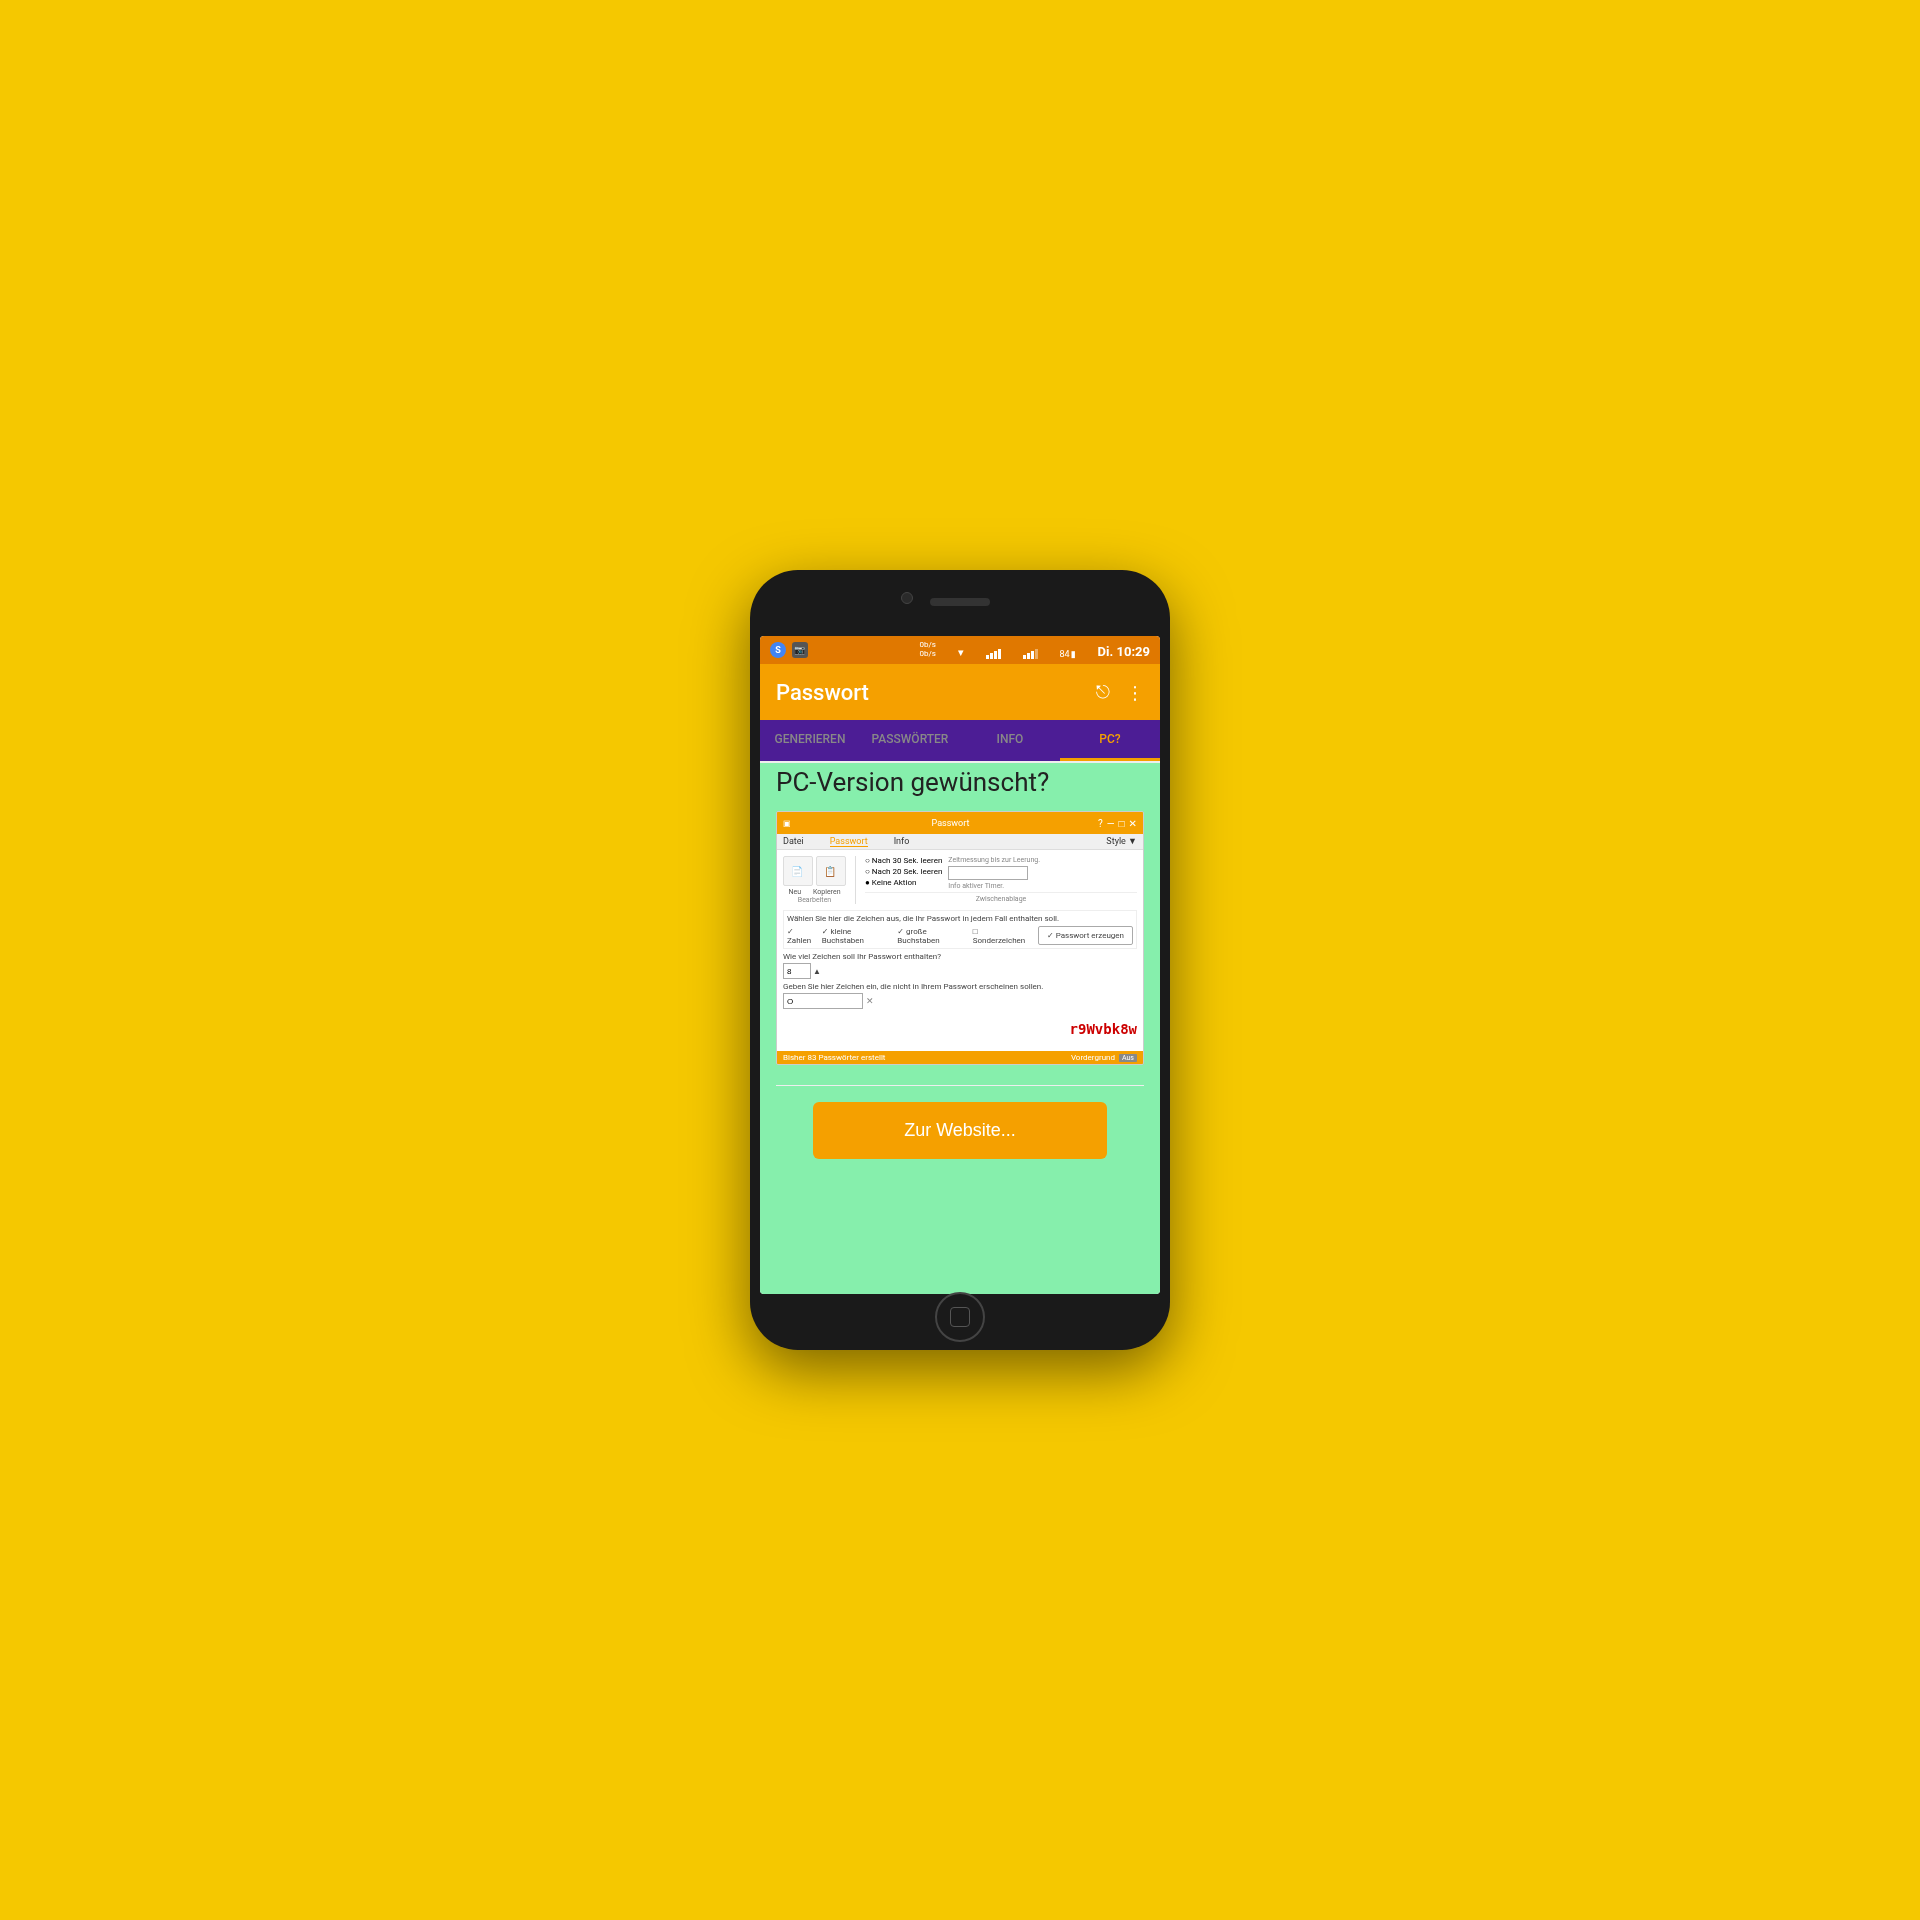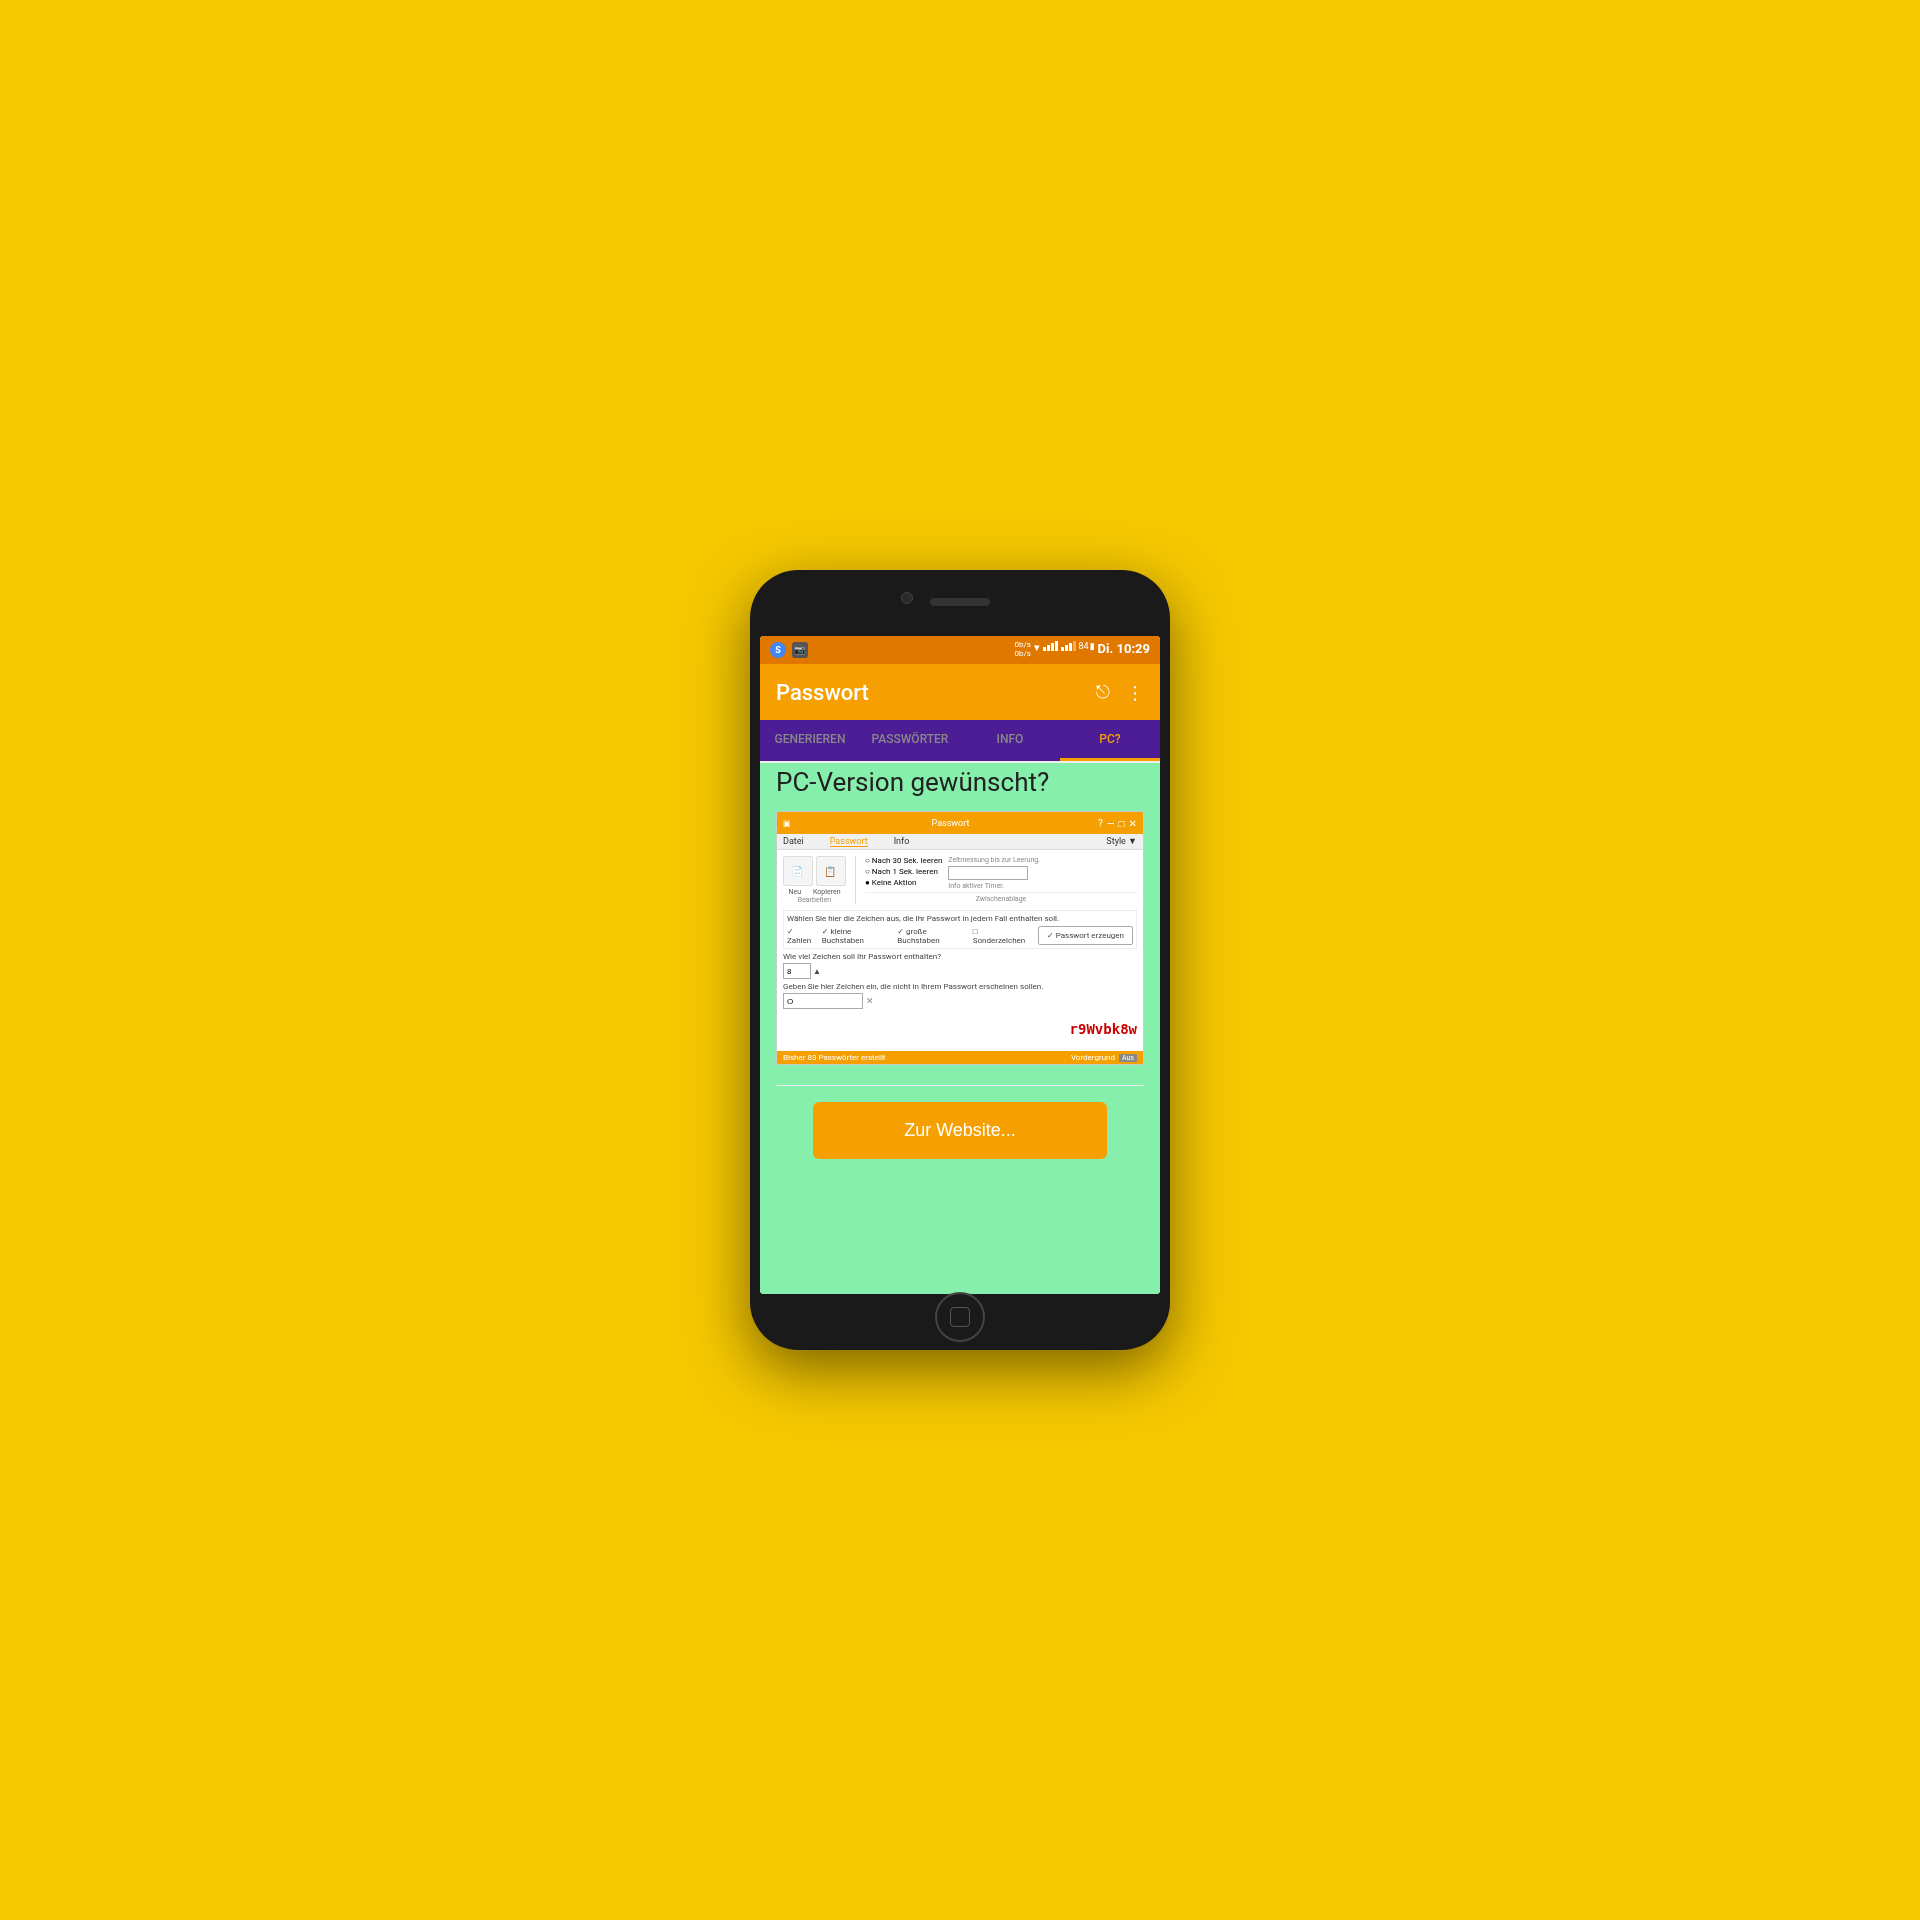--- a/index.html
+++ b/index.html
@@ -72,22 +72,22 @@
     }
 
     .status-bar-left {
       display: flex;
       align-items: center;
       gap: 6px;
     }
 
     .status-bar-right {
       display: flex;
-      align-items: flex-start;
-      gap: 3px;
+      align-items: flex-end;
+      gap: 22px;
       font-size: 11px;
       color: white;
     }
 
     .status-time {
       font-size: 13px;
       font-weight: bold;
       color: white;
     }
 
@@ -495,21 +495,21 @@
 
             <div style="flex:1;font-size:8px;">
               <div style="display:flex;gap:6px;">
                 <div>
                   <div class="pc-option-item">
                     <span>○</span>
                     <span>Nach 30 Sek. leeren</span>
                   </div>
                   <div class="pc-option-item">
                     <span>○</span>
-                    <span>Nach 1 Sek. leeren</span>
+                    <span>Nach 20 Sek. leeren</span>
                   </div>
                   <div class="pc-option-item">
                     <span>●</span>
                     <span>Keine Aktion</span>
                   </div>
                 </div>
                 <div>
                   <div style="font-size:7px;color:#888;margin-bottom:2px">Zeitmessung bis zur Leerung.</div>
                   <div style="width:80px;height:14px;border:1px solid #aaa;background:white;margin-bottom:2px"></div>
                   <div style="font-size:7px;color:#888">Info aktiver Timer.</div>

